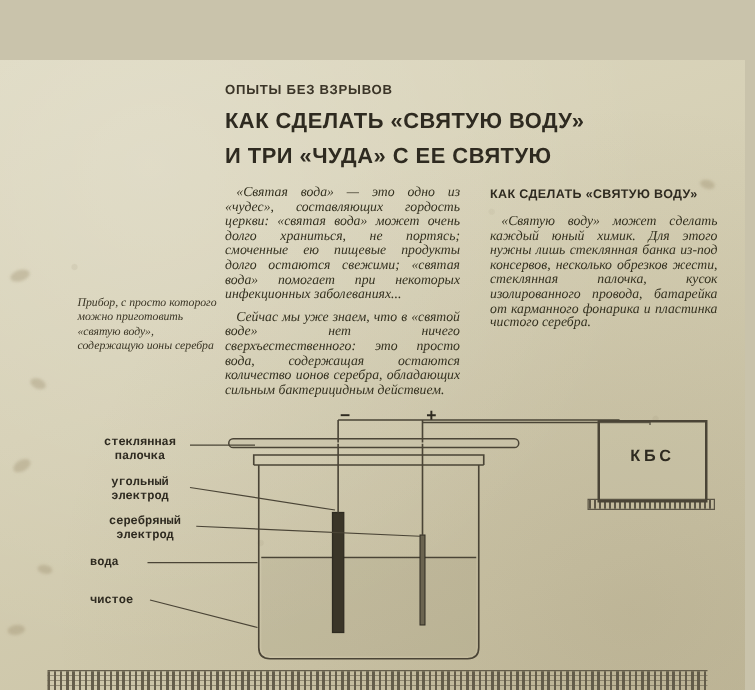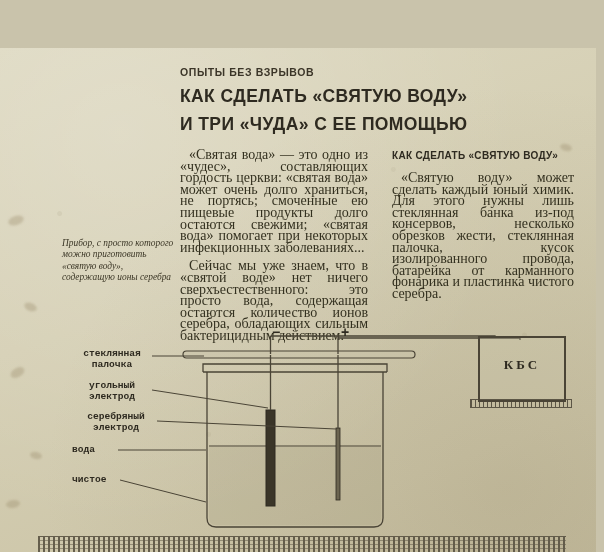--- a/index.html
+++ b/index.html
@@ -46,23 +46,24 @@
     position:absolute;left:180px;
     font-family:"Liberation Sans", sans-serif;
     font-weight:700;color:#2e2a20;
     font-size:17.5px;letter-spacing:0.4px;
   }
   .title1{top:38px;}
   .title2{top:66px;}
 
   .col{
     position:absolute;
-    font-size:14px;line-height:11.6px;
+    font-size:11px;line-height:11.6px;
     color:#33301f;text-align:justify;
     font-family:"Liberation Serif", serif;
+    font-style:italic;
   }
   .colA{left:180px;top:101px;width:188px;}
   .colB{left:392px;top:124px;width:182px;}
   .col p{margin:0 0 7px 0;text-indent:9px;}
   .subhead{
     position:absolute;left:392px;top:102px;width:190px;
     font-family:"Liberation Sans", sans-serif;
     font-weight:700;font-size:10px;color:#2e2a20;letter-spacing:0.3px;
   }
 
@@ -78,21 +79,21 @@
     font-weight:700;font-size:9.6px;line-height:11px;color:#2e2a20;
     text-align:center;
   }
 
   .battery{
     position:absolute;left:478px;top:288px;width:84px;height:62px;
     border:2px solid #4a4436;background:rgba(205,198,172,0.25);
   }
   .battery .btext{
     position:absolute;left:0;right:0;top:19px;text-align:center;
-    font-family:Liberation Serif, serif;font-weight:700;
+    font-family:Liberation Sans, sans-serif;font-weight:700;
     font-size:13px;letter-spacing:3px;color:#2e2a20;
   }
   .batt-base{
     position:absolute;left:470px;top:351px;width:100px;height:7px;
     border:1px solid #4a4436;
     background:repeating-linear-gradient(90deg,#4a4436 0 1.5px,rgba(0,0,0,0) 1.5px 4px);
     opacity:.85;
   }
   .plusminus{
     position:absolute;font-family:"Liberation Sans",sans-serif;
@@ -119,21 +120,21 @@
   <div class="grain"></div>
   <div class="smudge s1"></div>
   <div class="smudge s2"></div>
   <div class="smudge s3"></div>
   <div class="smudge s4"></div>
   <div class="smudge s5"></div>
   <div class="smudge s6"></div>
 
   <div class="kicker">ОПЫТЫ БЕЗ ВЗРЫВОВ</div>
   <div class="title1">КАК СДЕЛАТЬ «СВЯТУЮ ВОДУ»</div>
-  <div class="title2">И ТРИ «ЧУДА» С ЕЕ ПОМОЩЬЮ</div>
+  <div class="title2">И ТРИ «ЧУДА» С ЕЕ СВЯТУЮ</div>
 
   <div class="col colA">
     <p>«Святая вода» — это одно из «чудес», составляющих гордость церкви: «святая вода» может очень долго храниться, не портясь; смоченные ею пищевые продукты долго остаются свежими; «святая вода» помогает при некоторых инфекционных заболеваниях...</p>
     <p>Сейчас мы уже знаем, что в «святой воде» нет ничего сверхъестественного: это просто вода, содержащая остаются количество ионов серебра, обладающих сильным бактерицидным действием.</p>
   </div>
 
   <div class="subhead">КАК СДЕЛАТЬ «СВЯТУЮ ВОДУ»</div>
   <div class="col colB">
     <p>«Святую воду» может сделать каждый юный химик. Для этого нужны лишь стеклянная банка из-под консервов, несколько обрезков жести, стеклянная палочка, кусок изолированного провода, батарейка от карманного фонарика и пластинка чистого серебра.</p>
   </div>

